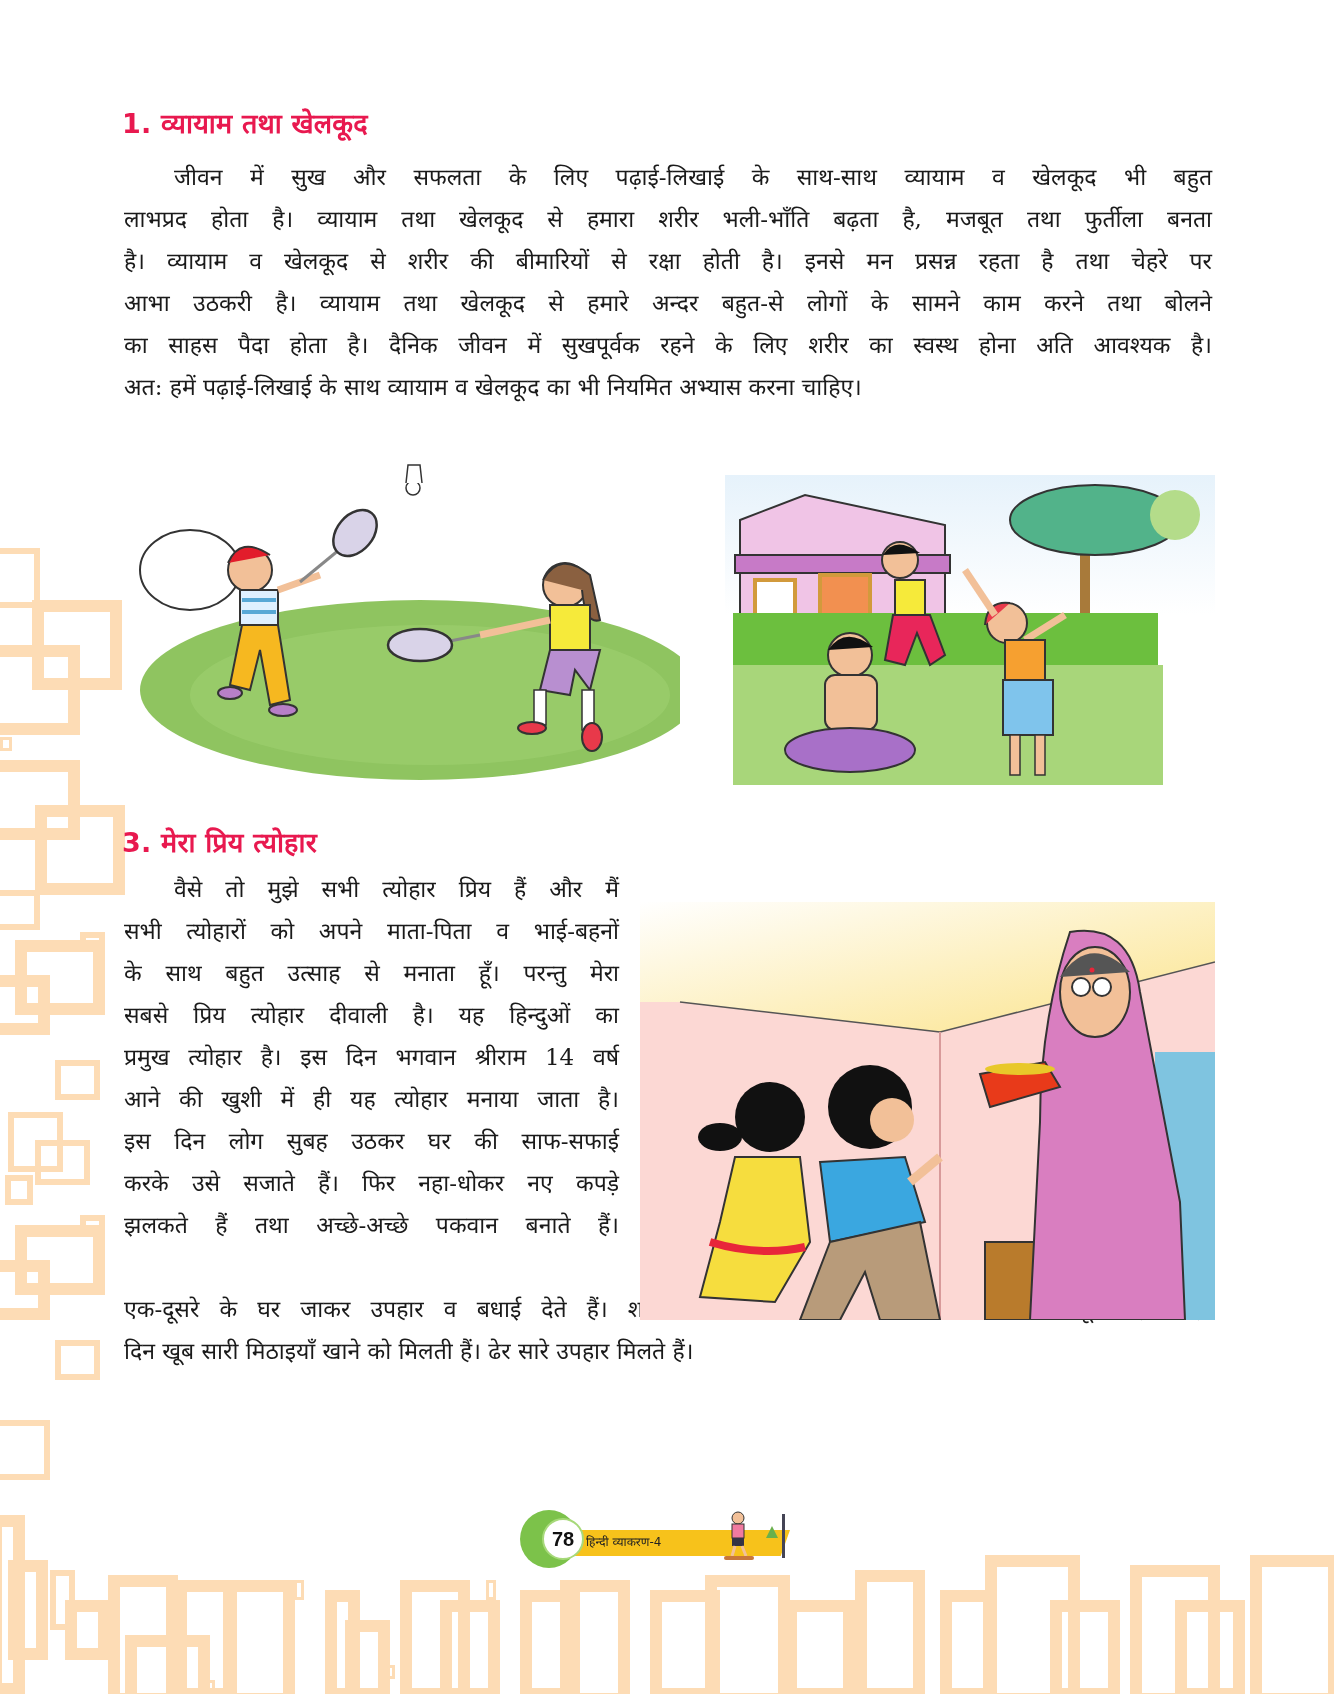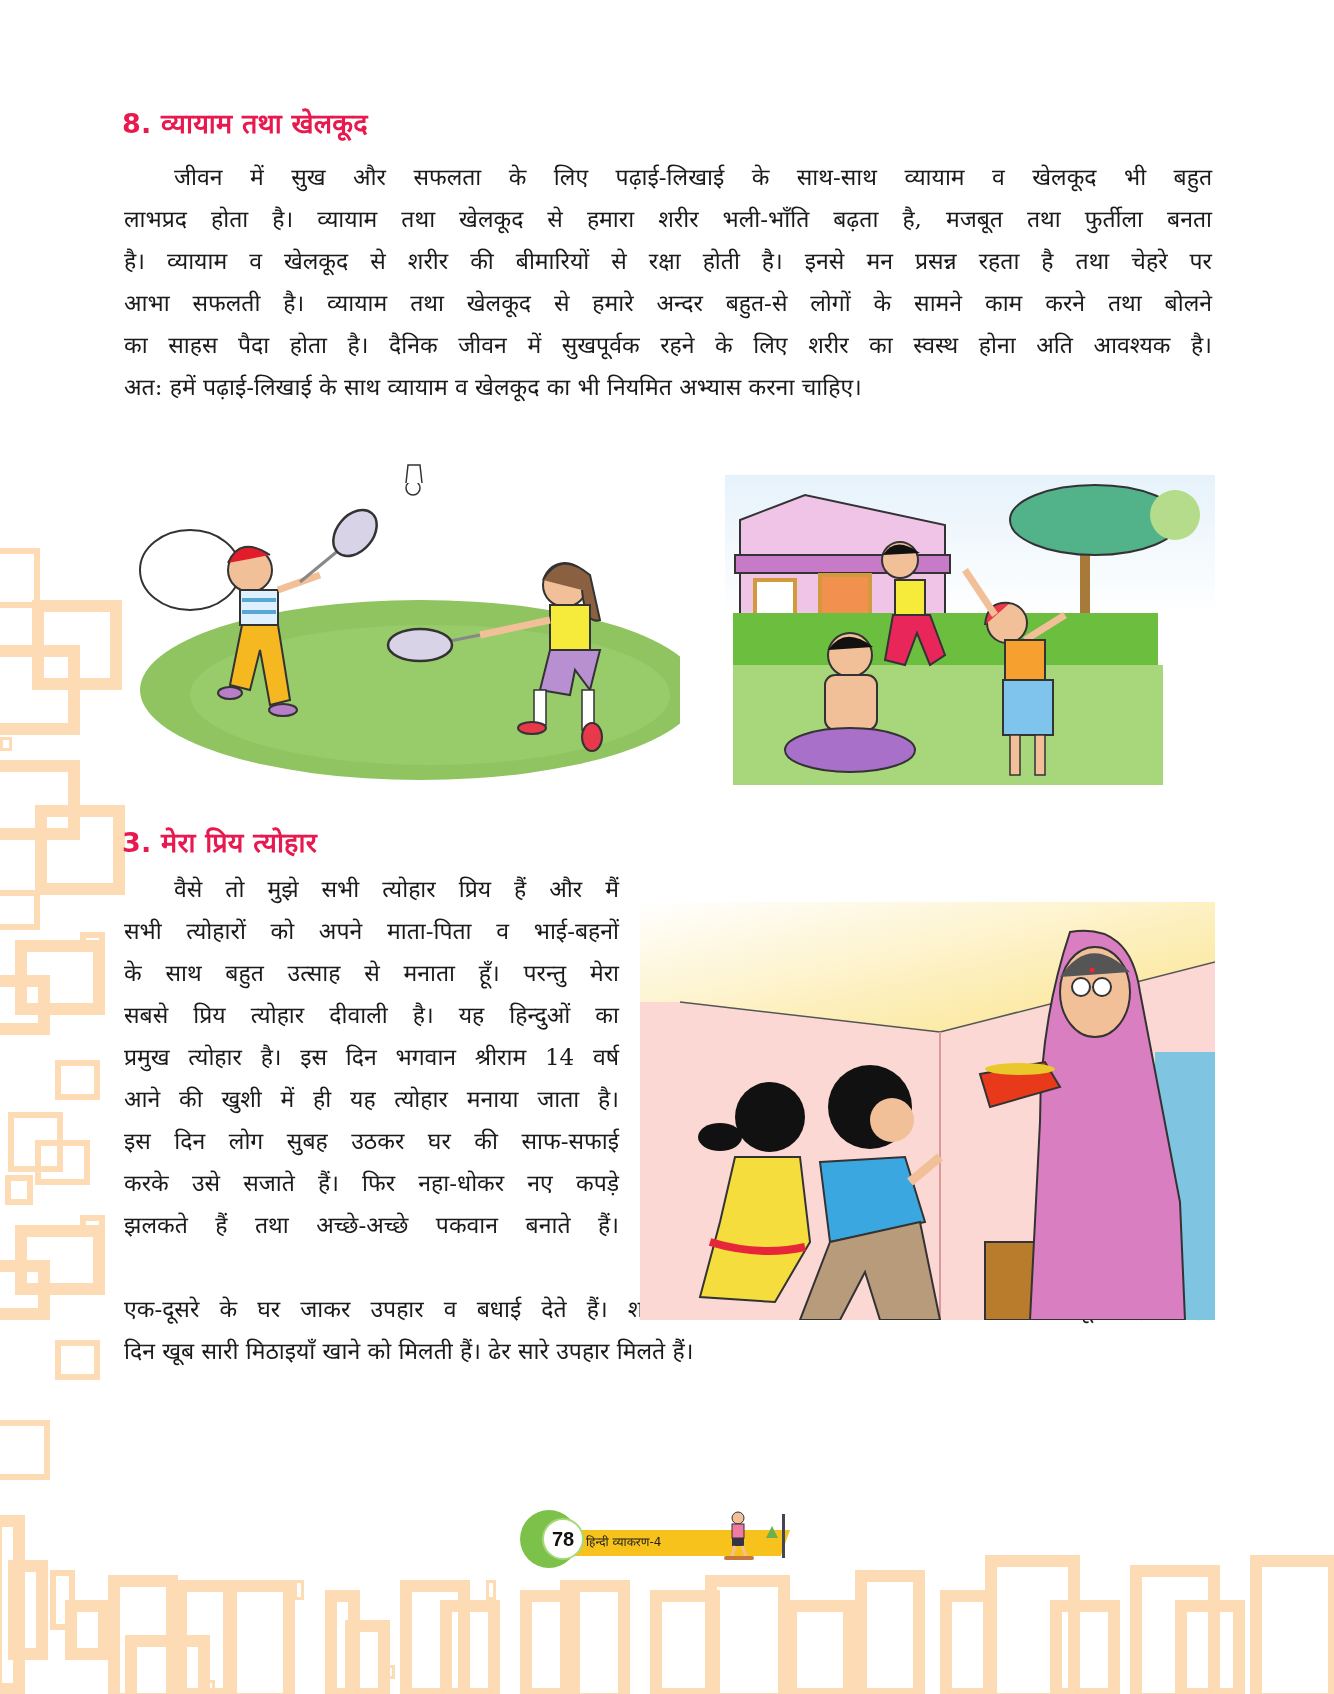--- a/index.html
+++ b/index.html
@@ -104,27 +104,27 @@
   <div class="deco" style="left:785px;top:1600px;width:70px;height:100px;"></div>
   <div class="deco" style="left:855px;top:1570px;width:70px;height:130px;"></div>
   <div class="deco" style="left:940px;top:1590px;width:55px;height:110px;"></div>
   <div class="deco" style="left:985px;top:1555px;width:95px;height:150px;"></div>
   <div class="deco" style="left:1050px;top:1600px;width:70px;height:100px;"></div>
   <div class="deco" style="left:1130px;top:1565px;width:90px;height:140px;"></div>
   <div class="deco" style="left:1175px;top:1600px;width:70px;height:100px;"></div>
   <div class="deco" style="left:1250px;top:1555px;width:90px;height:150px;"></div>
 </div>
 
-<div class="heading" style="top:104px;">8. व्यायाम तथा खेलकूद</div>
+<div class="heading" style="top:104px;">1. व्यायाम तथा खेलकूद</div>
 
 <div class="para" style="top:156px;width:1088px;">
   <span class="line indent">जीवन में सुख और सफलता के लिए पढ़ाई-लिखाई के साथ-साथ व्यायाम व खेलकूद भी बहुत</span>
   <span class="line">लाभप्रद होता है। व्यायाम तथा खेलकूद से हमारा शरीर भली-भाँति बढ़ता है, मजबूत तथा फुर्तीला बनता</span>
   <span class="line">है। व्यायाम व खेलकूद से शरीर की बीमारियों से रक्षा होती है। इनसे मन प्रसन्न रहता है तथा चेहरे पर</span>
-  <span class="line">आभा सफलती है। व्यायाम तथा खेलकूद से हमारे अन्दर बहुत-से लोगों के सामने काम करने तथा बोलने</span>
+  <span class="line">आभा उठकरी है। व्यायाम तथा खेलकूद से हमारे अन्दर बहुत-से लोगों के सामने काम करने तथा बोलने</span>
   <span class="line">का साहस पैदा होता है। दैनिक जीवन में सुखपूर्वक रहने के लिए शरीर का स्वस्थ होना अति आवश्यक है।</span>
   <span class="line last">अत: हमें पढ़ाई-लिखाई के साथ व्यायाम व खेलकूद का भी नियमित अभ्यास करना चाहिए।</span>
 </div>
 
 <div class="illus" style="left:130px;top:455px;width:550px;height:330px;">
   <svg width="550" height="330" viewBox="0 0 550 330">
     <ellipse cx="290" cy="235" rx="280" ry="90" fill="#8fc460"></ellipse>
     <ellipse cx="300" cy="240" rx="240" ry="70" fill="#9fd070" opacity="0.6"></ellipse>
 
     <circle cx="283" cy="33" r="7" fill="#fff" stroke="#333" stroke-width="1.5"></circle>

